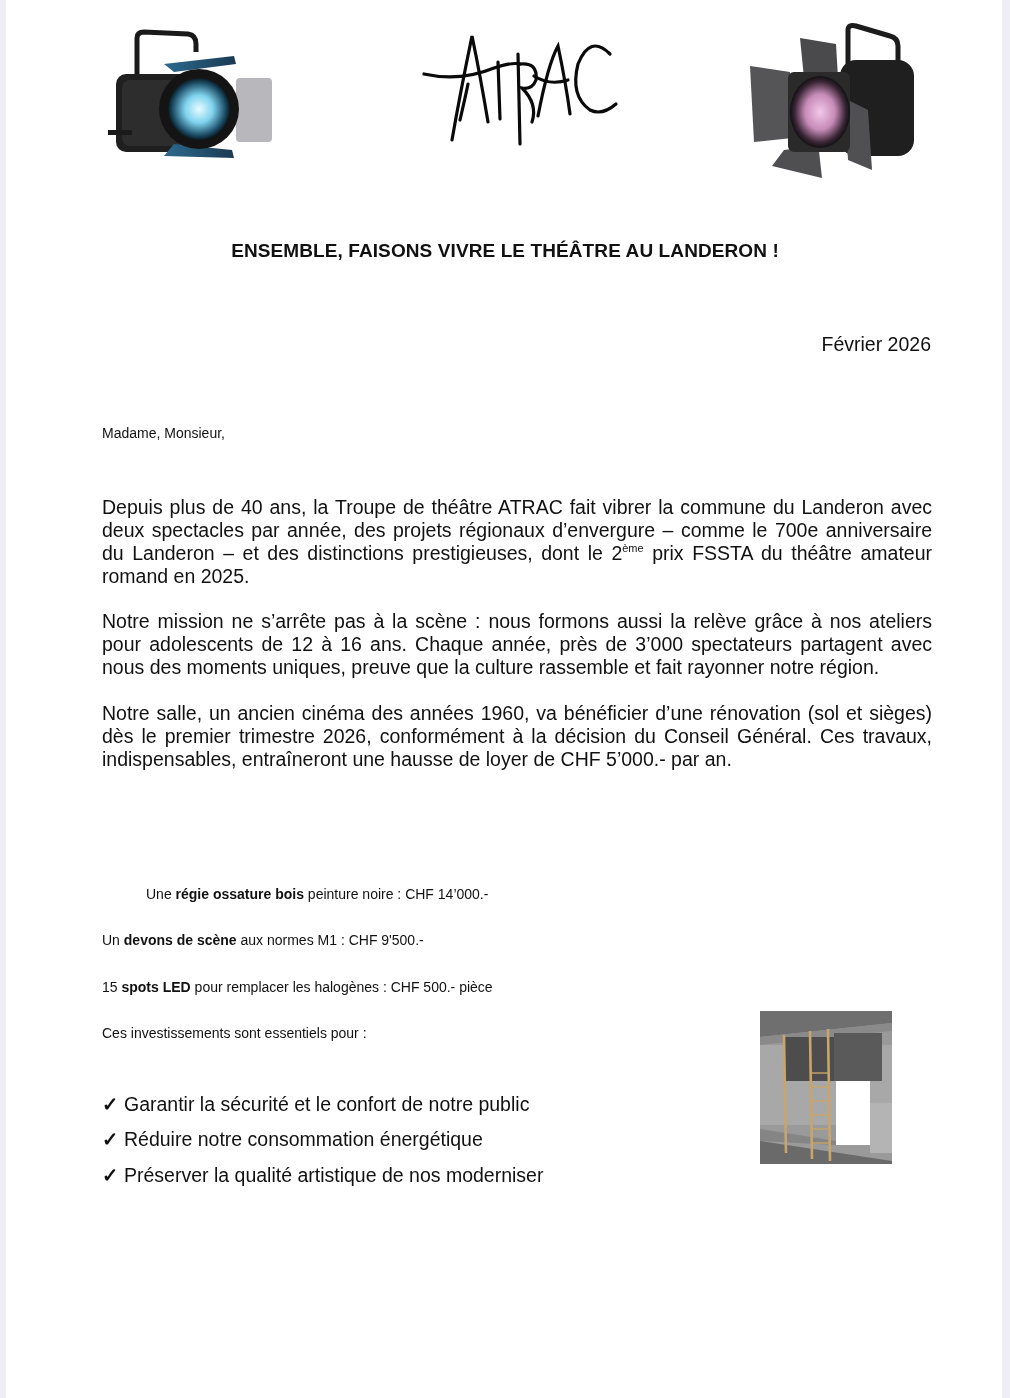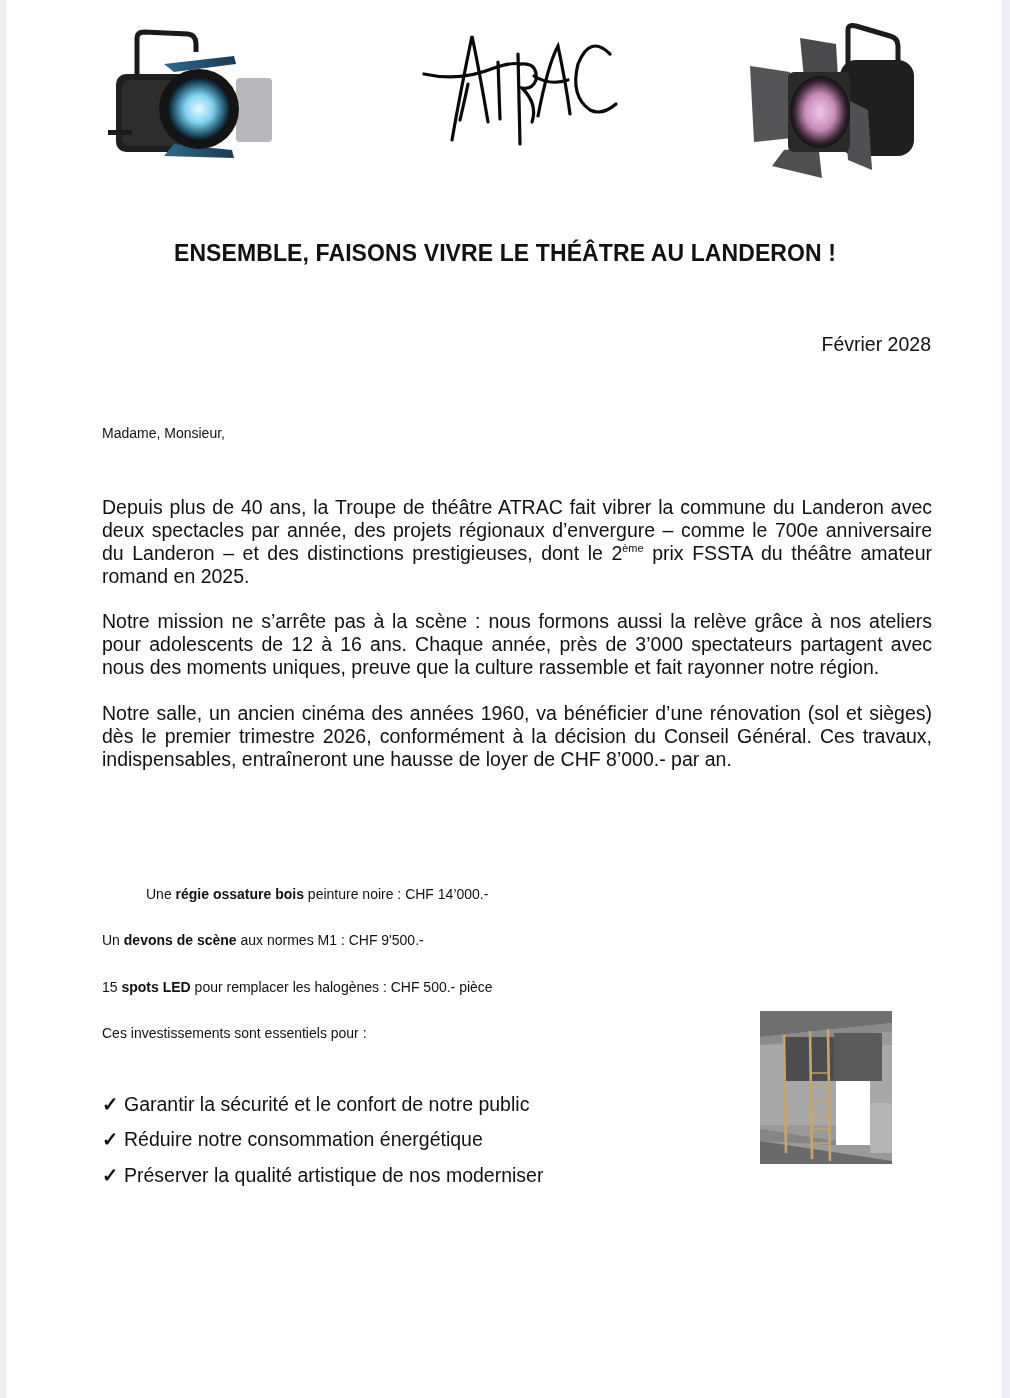--- a/index.html
+++ b/index.html
@@ -14,21 +14,21 @@
     position: absolute; left: 6px; top: 0; width: 996px; height: 1398px;
     background: #ffffff;
   }
   .logo-text {
     position: absolute; left: 420px; top: 24px; width: 200px; height: 130px;
   }
   .spot-left { position: absolute; left: 104px; top: 26px; width: 172px; height: 140px; }
   .spot-right { position: absolute; left: 744px; top: 20px; width: 176px; height: 164px; }
   .title {
     position: absolute; left: 0; width: 1010px; top: 240px;
-    text-align: center; font-weight: bold; font-size: 23px; letter-spacing: 0.1px;
+    text-align: center; font-weight: bold; font-size: 19px; letter-spacing: 0.1px;
   }
   .date { position: absolute; right: 79px; top: 333px; font-size: 19.5px; }
   .para {
     position: absolute; left: 102px; width: 830px;
     font-size: 19.5px; line-height: 23px; text-align: justify;
   }
   .para sup { font-size: 11px; line-height: 0; vertical-align: 8px; margin-top: 33px; }
   .line { position: absolute; left: 102px; font-size: 14px; white-space: nowrap; }
   .line b { font-weight: bold; }
   .check { position: absolute; left: 102px; font-size: 19.5px; white-space: nowrap; margin-top: 16px; }
@@ -96,32 +96,32 @@
   <path d="M6 46 L46 52 L48 118 L10 122 Z" fill="#555558"></path>
   <path d="M56 18 L92 24 L94 58 L60 58 Z" fill="#4a4a4d"></path>
   <path d="M40 130 Q60 128 74 122 L78 158 L28 146 Z" fill="#4f4f52"></path>
   <path d="M100 78 L124 90 L128 150 L104 140 Z" fill="#505053"></path>
   <rect x="44" y="52" width="62" height="80" rx="6" fill="#2a2a2a"></rect>
   <ellipse cx="76" cy="92" rx="30" ry="36" fill="url(#lensPink)"></ellipse>
 </svg>
 
 <div class="title">ENSEMBLE, FAISONS VIVRE LE THÉÂTRE AU LANDERON !</div>
 
-<div class="date">Février 2028</div>
+<div class="date">Février 2026</div>
 
 <div class="line" style="top:425px;">Madame, Monsieur,</div>
 
 <div class="para" style="top:496px;">
   <span>Depuis plus de 40 ans, la Troupe de théâtre ATRAC fait vibrer la commune du Landeron avec deux spectacles par année, des projets régionaux d’envergure – comme le 700e anniversaire du Landeron – et des distinctions prestigieuses, dont le 2</span><sup>ème</sup><span> prix FSSTA du théâtre amateur romand en 2025.</span>
 </div>
 
 <div class="para" style="top:610px;">Notre mission ne s’arrête pas à la scène : nous formons aussi la relève grâce à nos ateliers pour adolescents de 12 à 16 ans. Chaque année, près de 3’000 spectateurs partagent avec nous des moments uniques, preuve que la culture rassemble et fait rayonner notre région.</div>
 
 <div class="para" style="top:702px;">
-  <div>Notre salle, un ancien cinéma des années 1960, va bénéficier d’une rénovation (sol et sièges) dès le premier trimestre 2026, conformément à la décision du Conseil Général. Ces travaux, indispensables, entraîneront une hausse de loyer de CHF 8’000.- par an.</div>
+  <div>Notre salle, un ancien cinéma des années 1960, va bénéficier d’une rénovation (sol et sièges) dès le premier trimestre 2026, conformément à la décision du Conseil Général. Ces travaux, indispensables, entraîneront une hausse de loyer de CHF 5’000.- par an.</div>
 </div>
 
 <div class="line" style="top:886px;margin-left:44px;">
   <span>Une </span><b>régie ossature bois</b><span> peinture noire : CHF 14’000.-</span>
 </div>
 <div class="line" style="top:932px;">
   <span>Un </span><b>devons de scène</b><span> aux normes M1 : CHF 9'500.-</span>
 </div>
 <div class="line" style="top:979px;">
   <span>15 </span><b>spots LED</b><span> pour remplacer les halogènes : CHF 500.- pièce</span>

